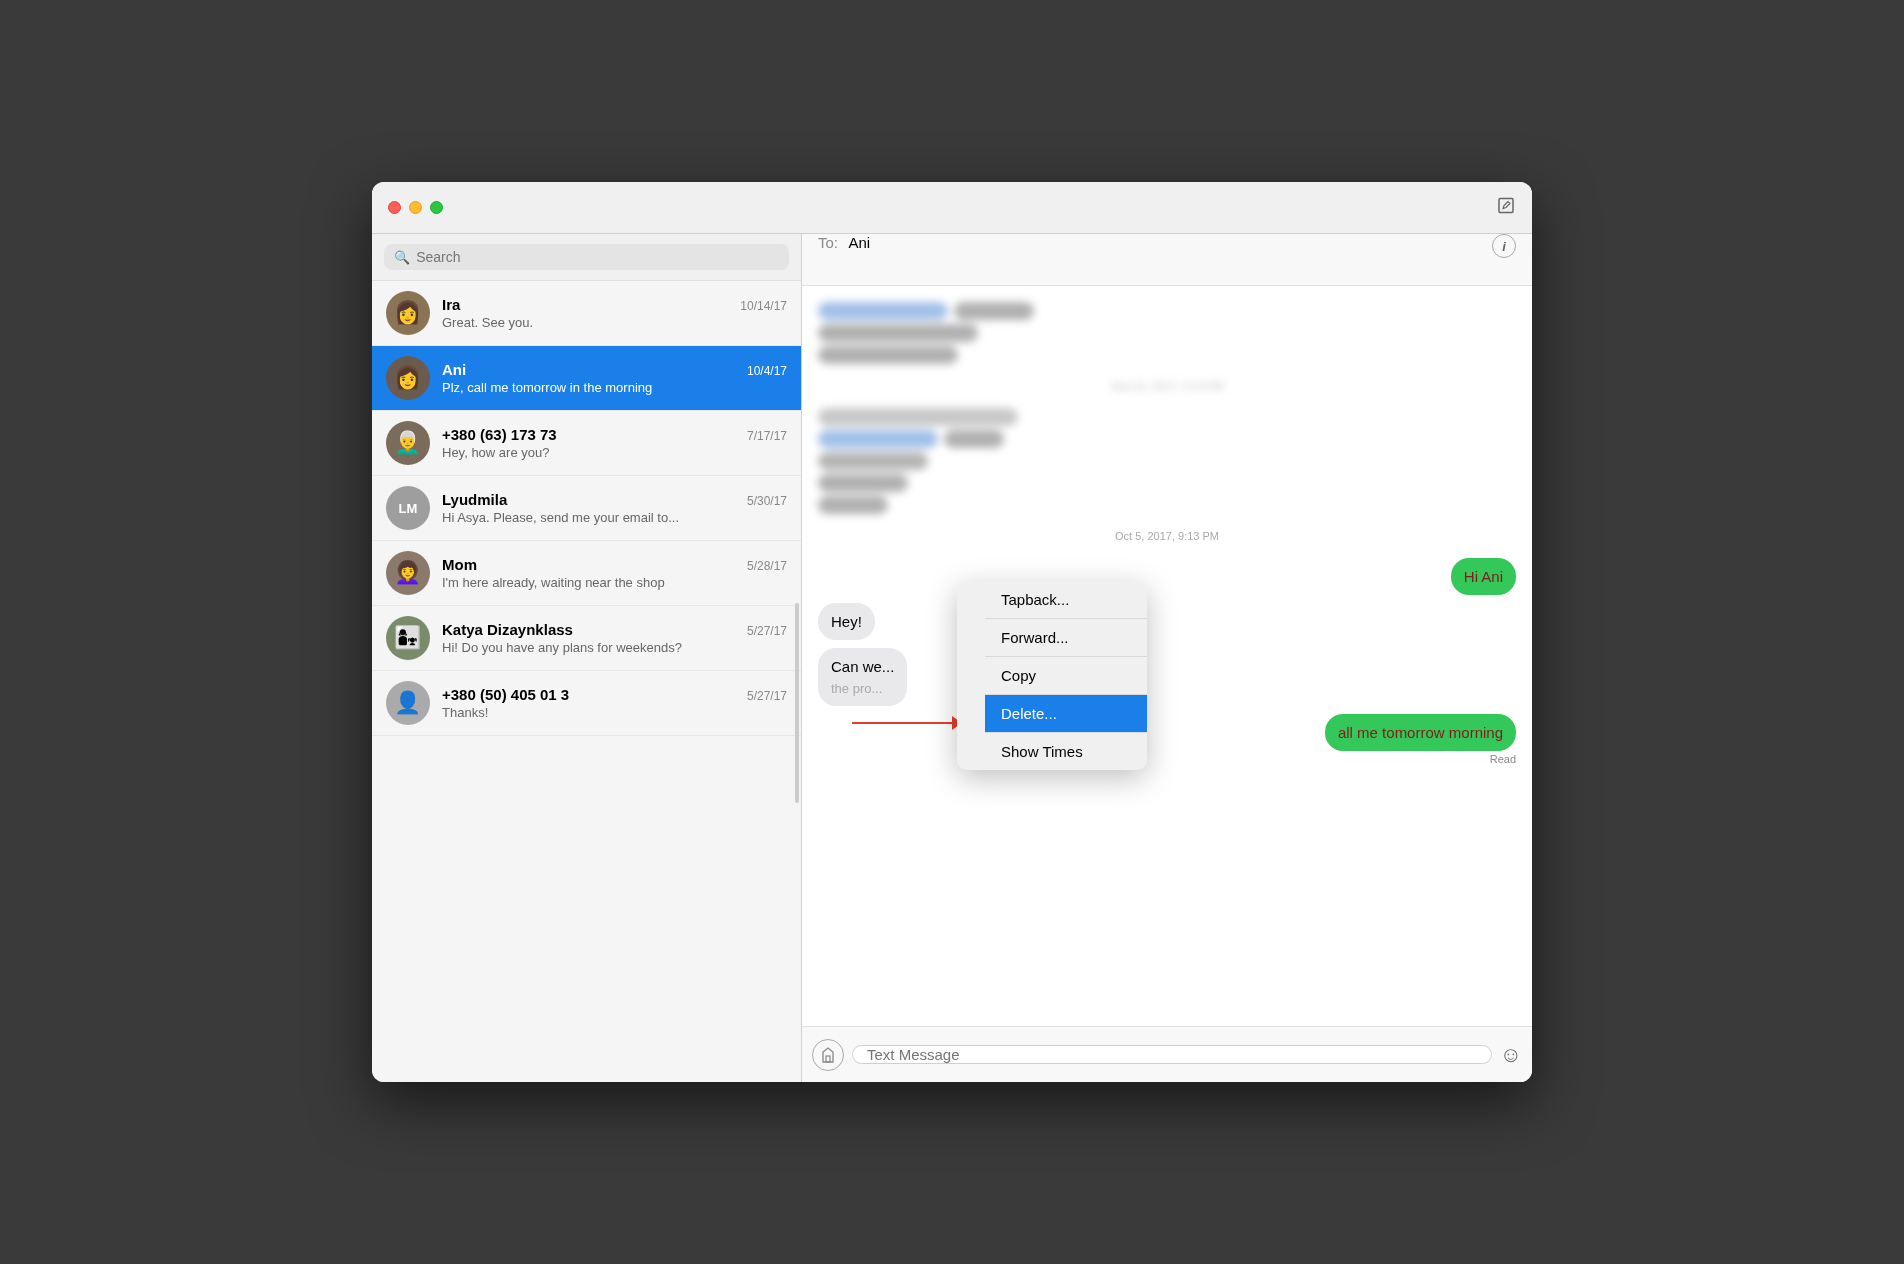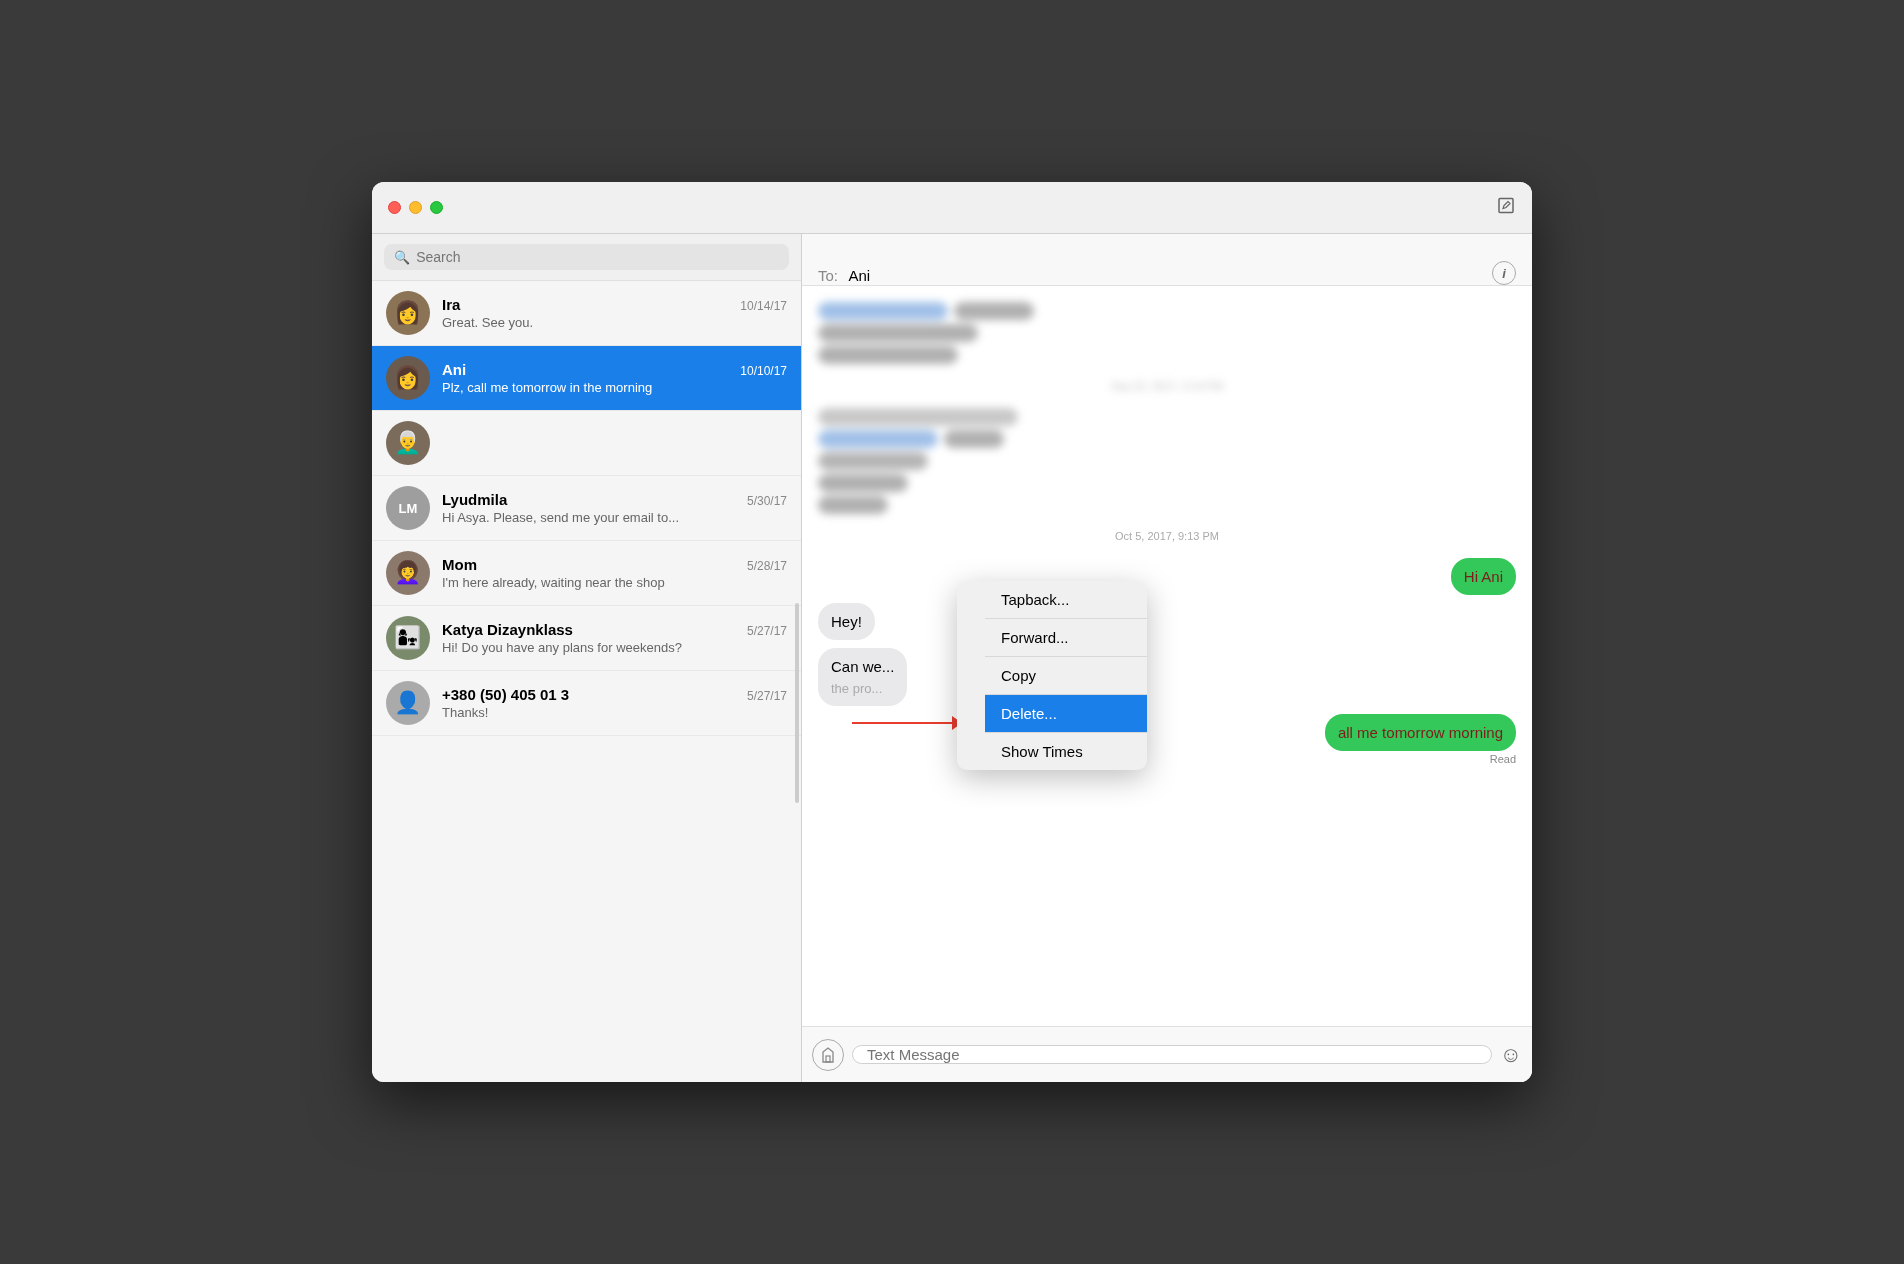--- a/index.html
+++ b/index.html
@@ -151,21 +151,21 @@
     .chat-panel {
       flex: 1;
       background: #fff;
       display: flex;
       flex-direction: column;
     }
     .chat-header {
       height: 52px;
       border-bottom: 1px solid #e0e0e0;
       display: flex;
-      align-items: flex-end;
+      align-items: flex-start;
       padding: 0 16px;
       justify-content: space-between;
       background: #f8f8f8;
       flex-shrink: 0;
       gap: 28px;
     }
     .chat-to-label { font-size: 15px; color: #888; margin-right: 6px; }
     .chat-to-name { font-size: 15px; color: #000; font-weight: 400; }
     .chat-info-btn {
       background: none;
@@ -378,29 +378,36 @@
           </div>
         </div>
 
         <div class="conv-item active">
           <div class="avatar avatar-ani">
             <span style="font-size:22px;">👩</span>
           </div>
           <div class="conv-body">
             <div class="conv-header">
               <span class="conv-name">Ani</span>
-              <span class="conv-date">10/10/17</span>
+              <span class="conv-date">10/4/17</span>
             </div>
             <div class="conv-preview">Plz, call me tomorrow in the morning</div>
           </div>
         </div>
 
         <div class="conv-item">
           <div class="avatar avatar-phone1">
             <span style="font-size:22px;">👨‍🦳</span>
+          </div>
+          <div class="conv-body">
+            <div class="conv-header">
+              <span class="conv-name">+380 (63) 173 73</span>
+              <span class="conv-date">7/17/17</span>
+            </div>
+            <div class="conv-preview">Hey, how are you?</div>
           </div>
         </div>
 
         <div class="conv-item">
           <div class="avatar avatar-lm">
             <span>LM</span>
           </div>
           <div class="conv-body">
             <div class="conv-header">
               <span class="conv-name">Lyudmila</span>

